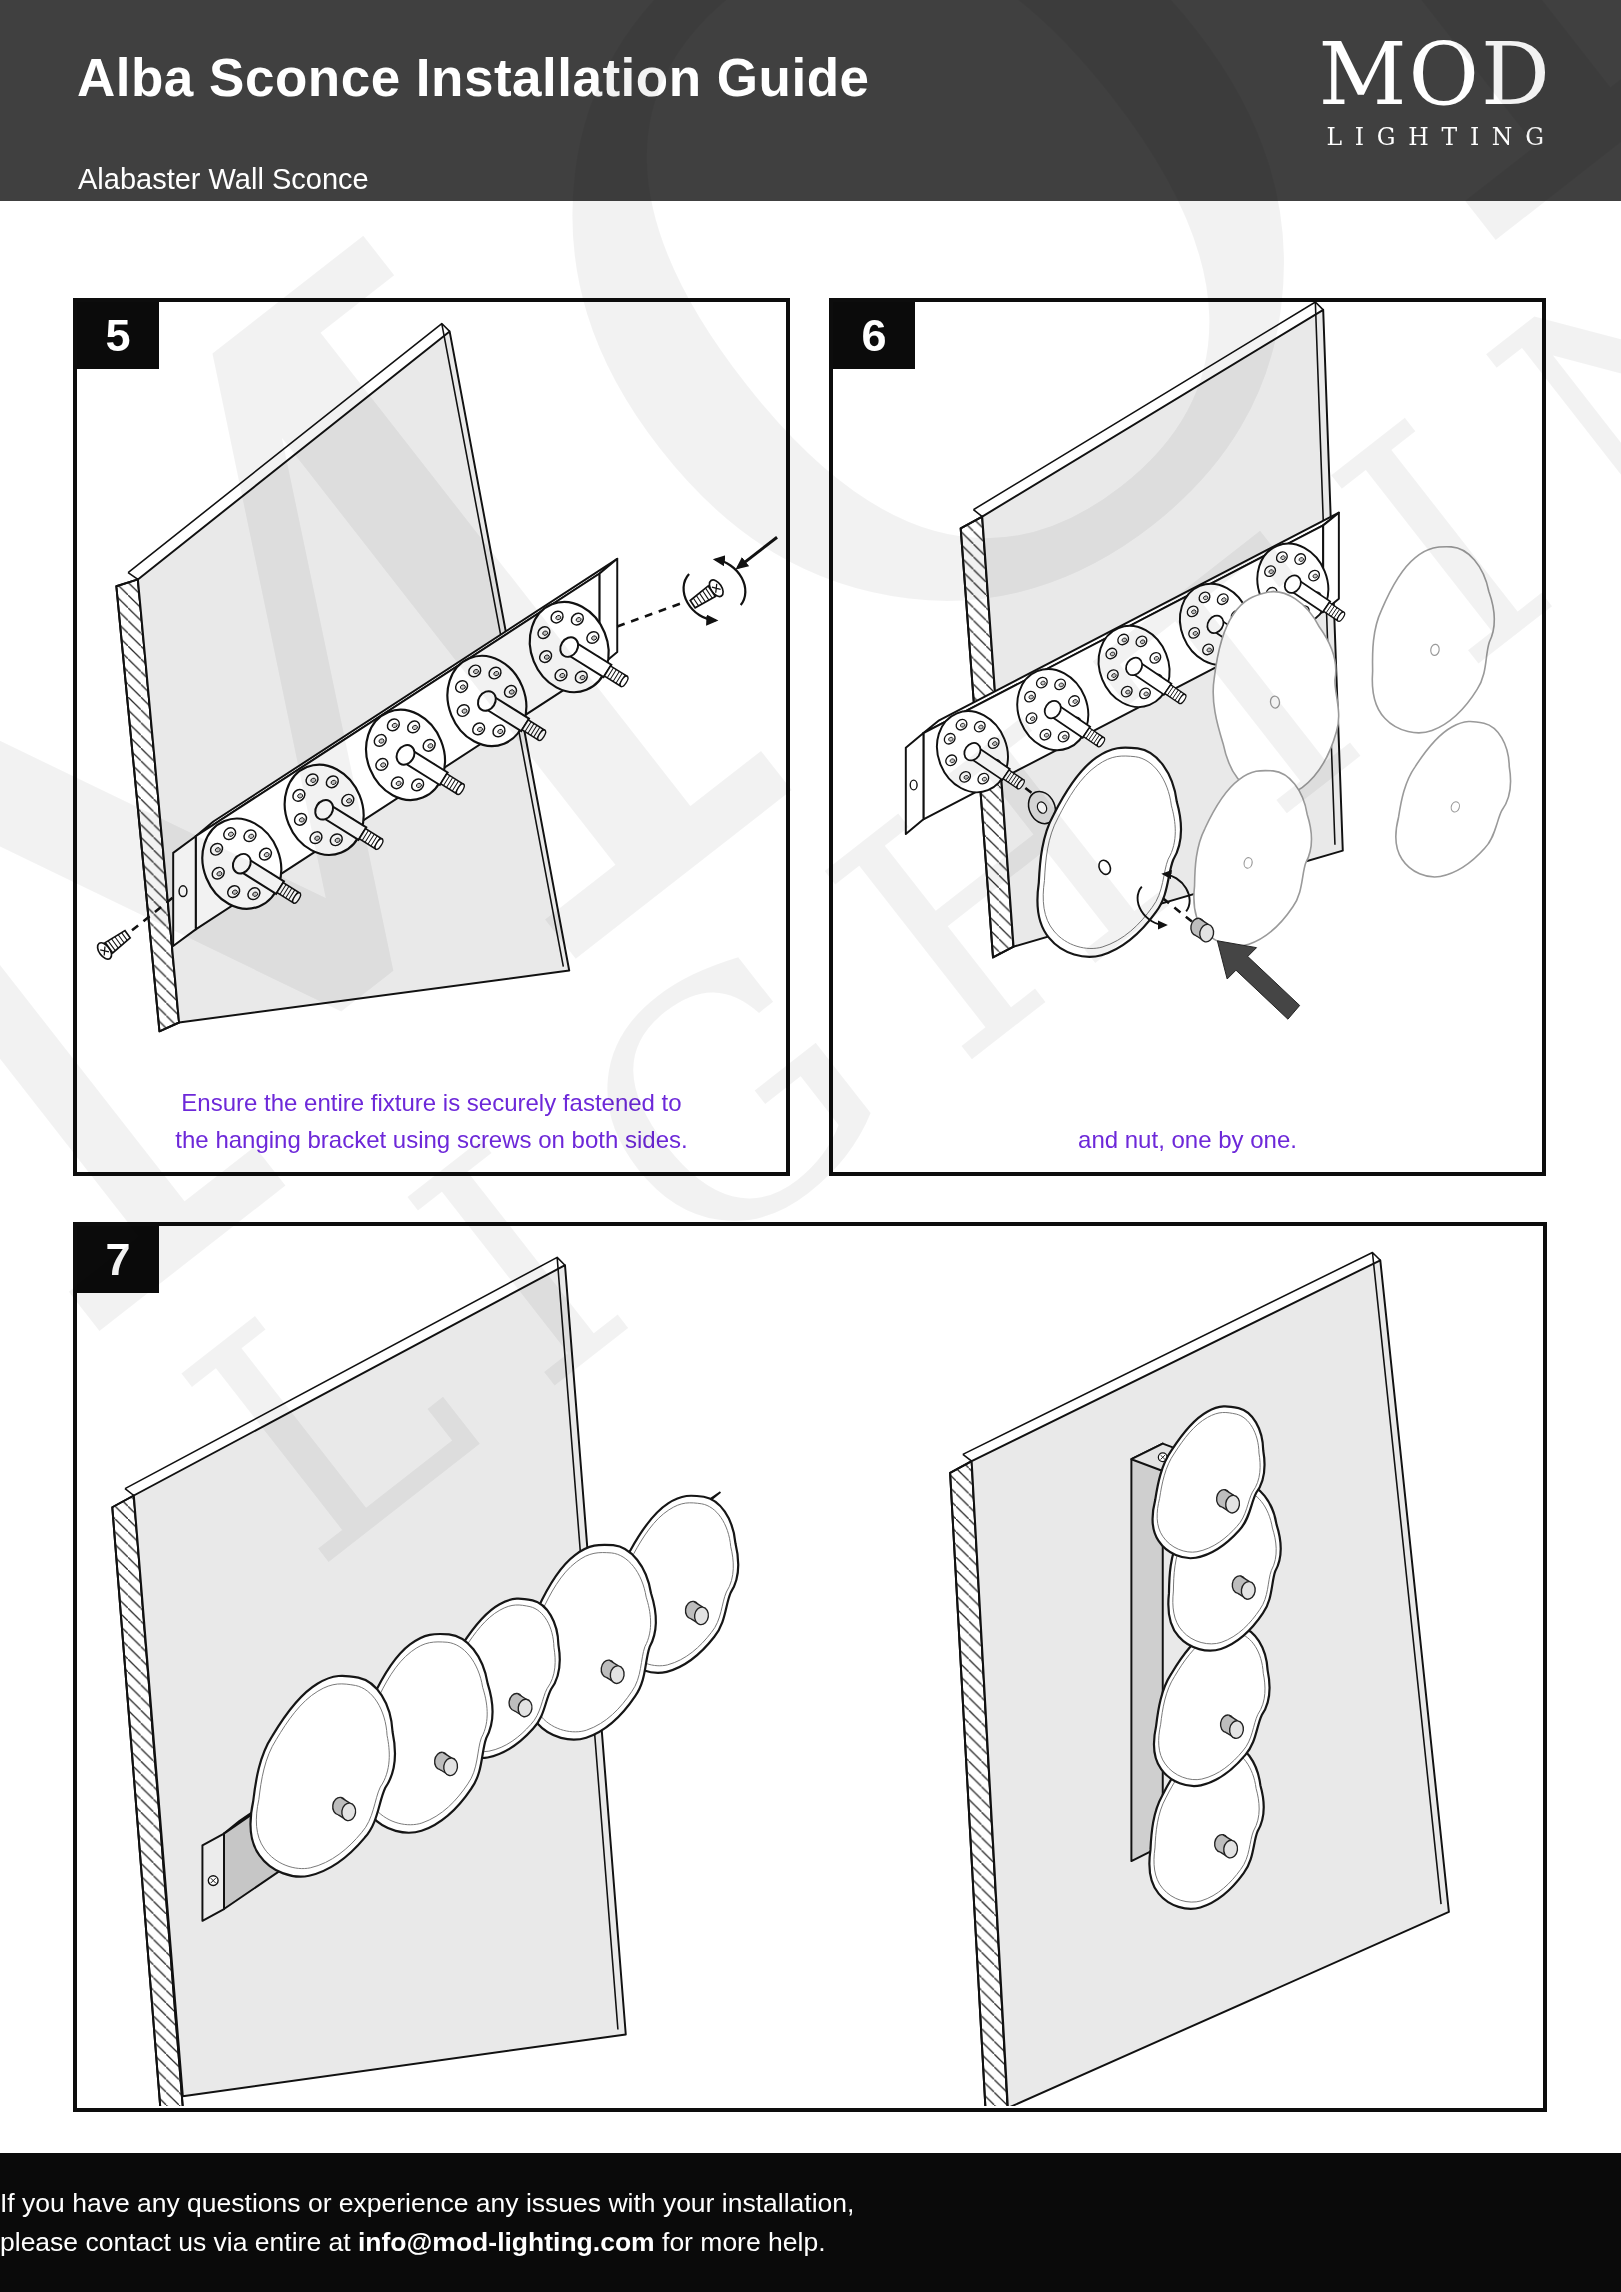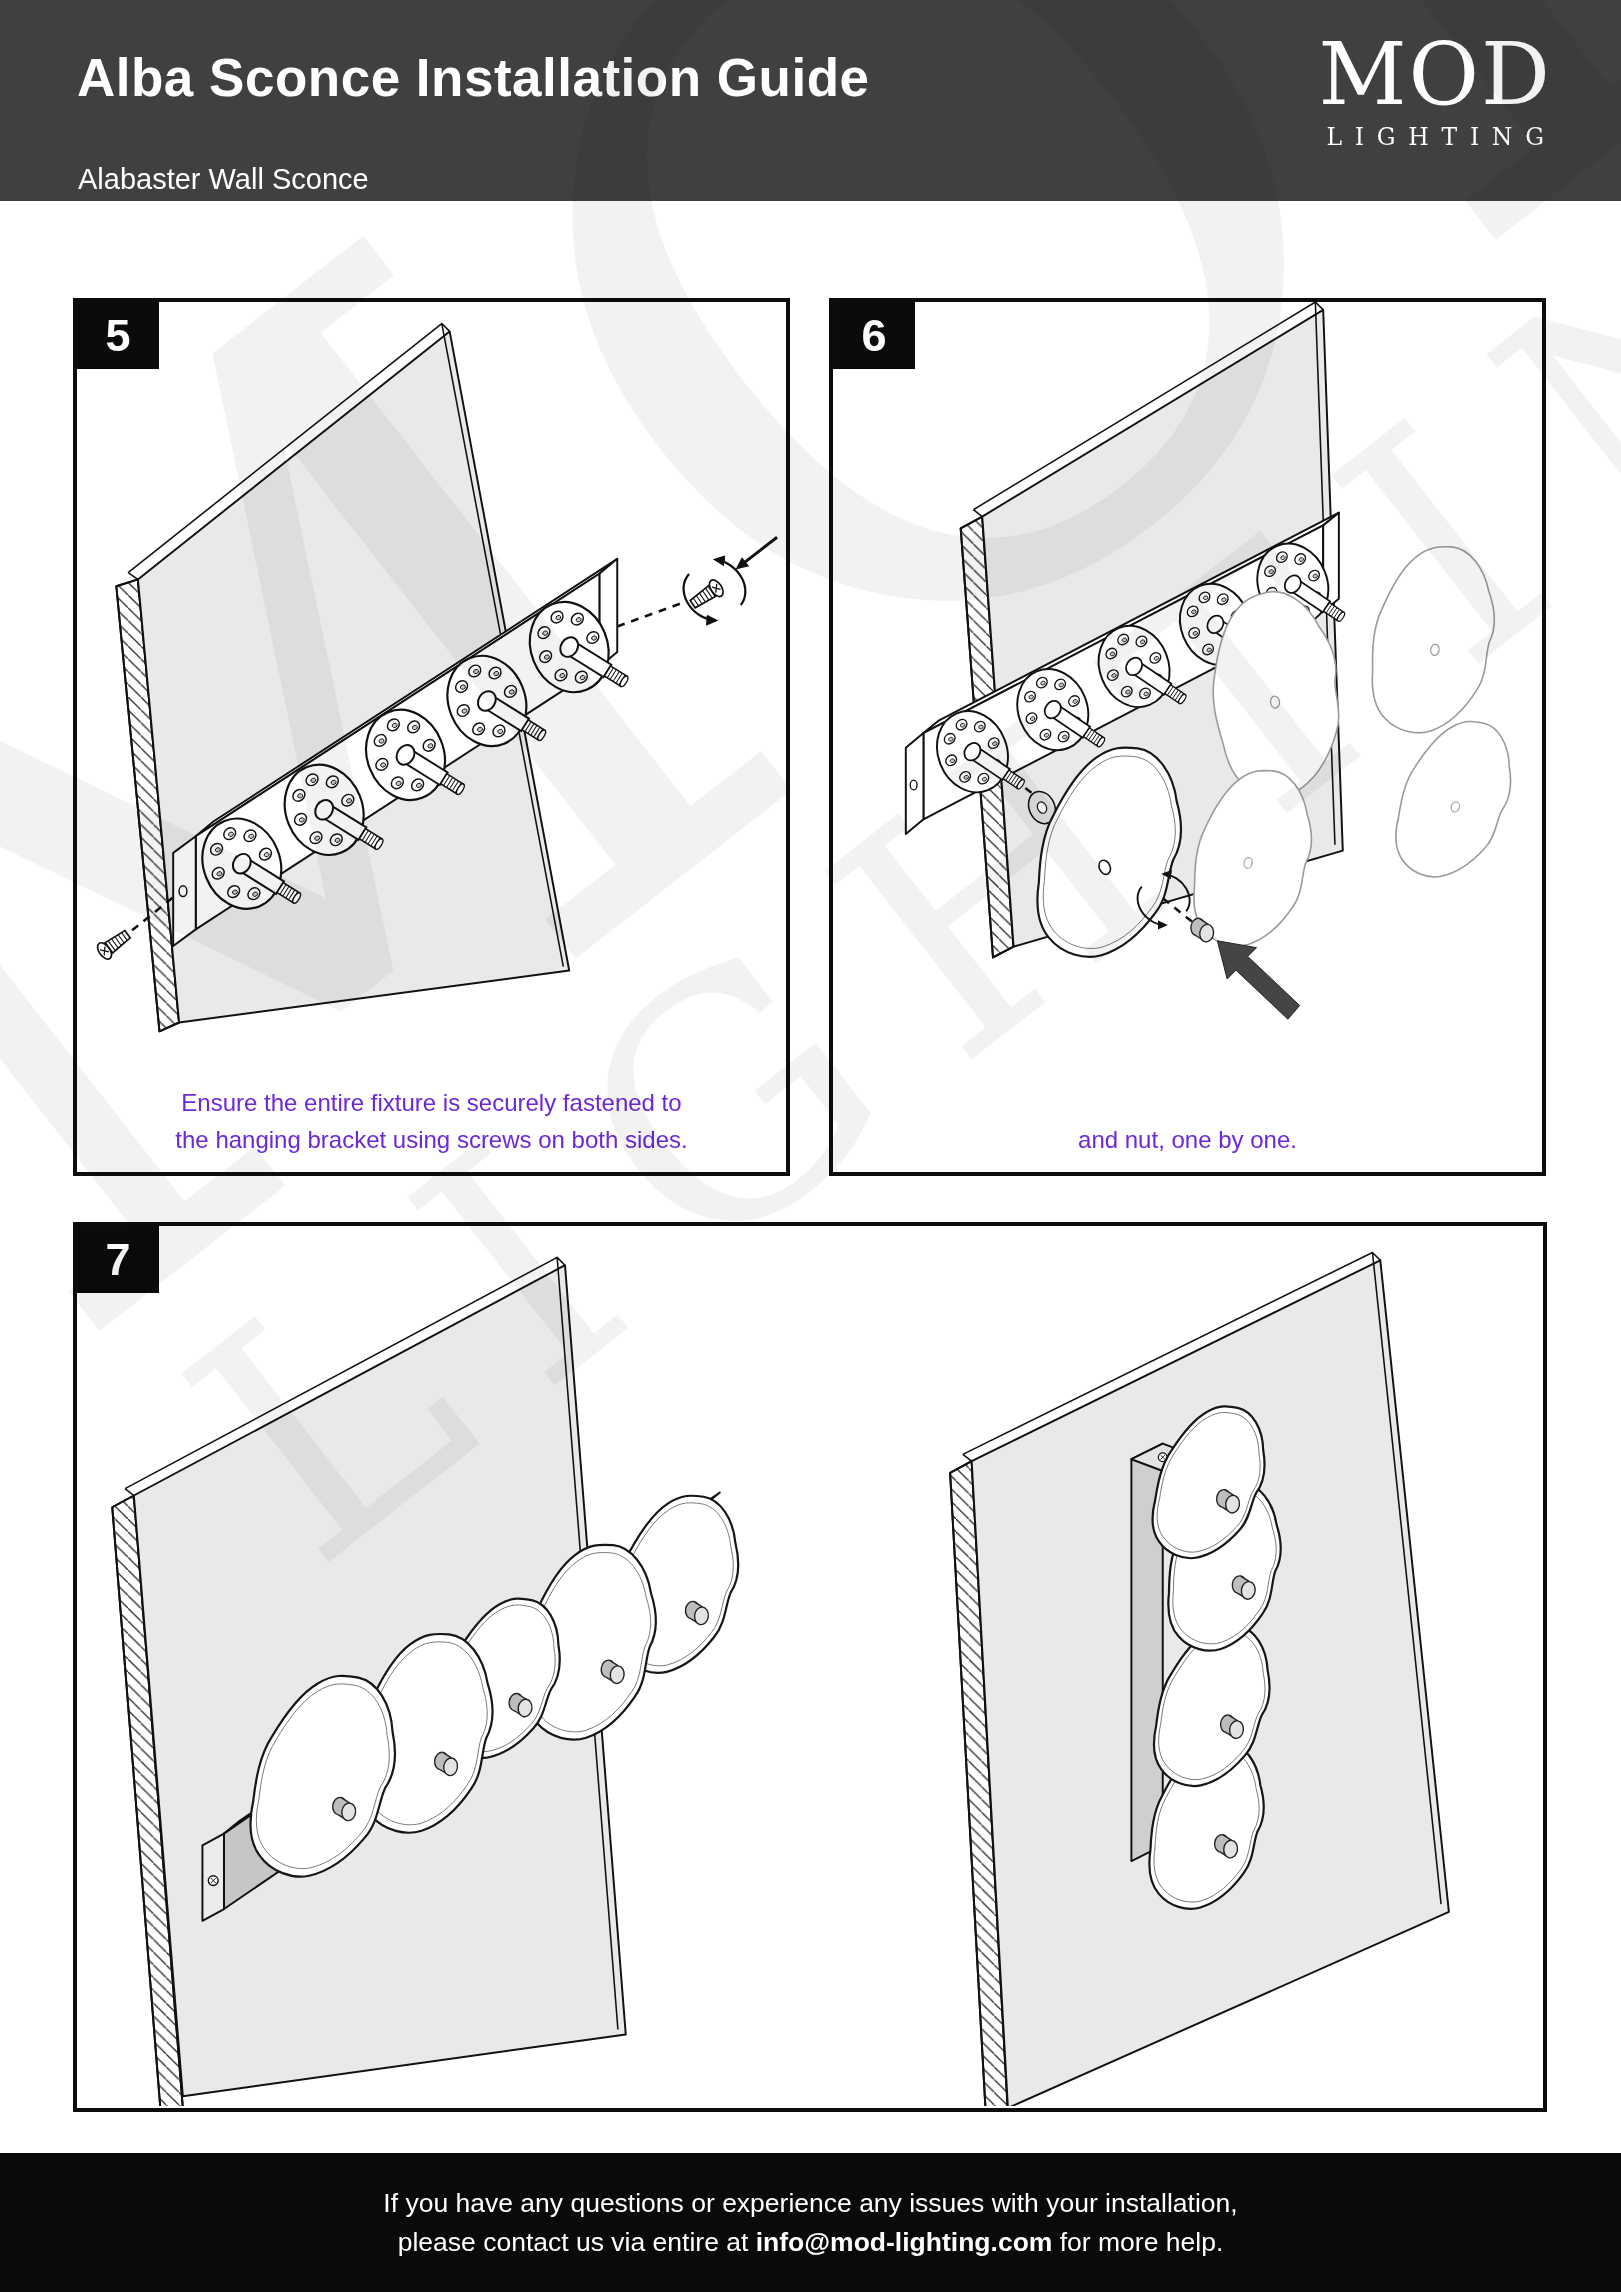--- a/index.html
+++ b/index.html
@@ -19,21 +19,21 @@
   #panel5{left:73px;top:298px;width:717px;height:878px;}
   #panel6{left:829px;top:298px;width:717px;height:878px;}
   #panel7{left:73px;top:1222px;width:1474px;height:890px;}
   .badge{position:absolute;left:0;top:0;width:82px;height:67px;background:#0b0b0b;color:#fff;
          font-size:45px;font-weight:bold;display:flex;align-items:center;justify-content:center;}
   .caption{position:absolute;left:0;right:0;bottom:13.7px;text-align:center;font-size:24px;line-height:37px;color:#6d28d9;}
   .illus{display:block;}
   .illus polygon,.illus path,.illus ellipse,.illus rect,.illus circle{stroke-linejoin:round;}
   
   .footer{position:absolute;left:0;bottom:0;width:1621px;height:140px;background:#0a0a0a;color:#fff;z-index:3;
-          display:flex;flex-direction:column;align-items:center;justify-content:center;gap:7.8px;font-size:26.5px;}
+          display:flex;flex-direction:column;align-items:flex-start;justify-content:center;gap:7.8px;font-size:26.5px;}
   .footer b{font-weight:bold;}
   
   .watermark{position:absolute;left:0;top:0;width:1621px;height:2293px;overflow:hidden;z-index:9;pointer-events:none;}
   .wm1{position:absolute;left:-147px;top:549px;font-family:"DejaVu Serif",serif;font-size:961px;line-height:1.15;
        color:rgba(0,0,0,0.05);transform:rotate(-38deg);transform-origin:0 50%;white-space:nowrap;}
   .wm2{position:absolute;left:245px;top:1304px;font-family:"DejaVu Serif",serif;font-size:328px;line-height:1.1;
        letter-spacing:69px;color:rgba(0,0,0,0.05);transform:rotate(-38deg);transform-origin:0 50%;white-space:nowrap;}
 </style>
 </head>
 <body>

